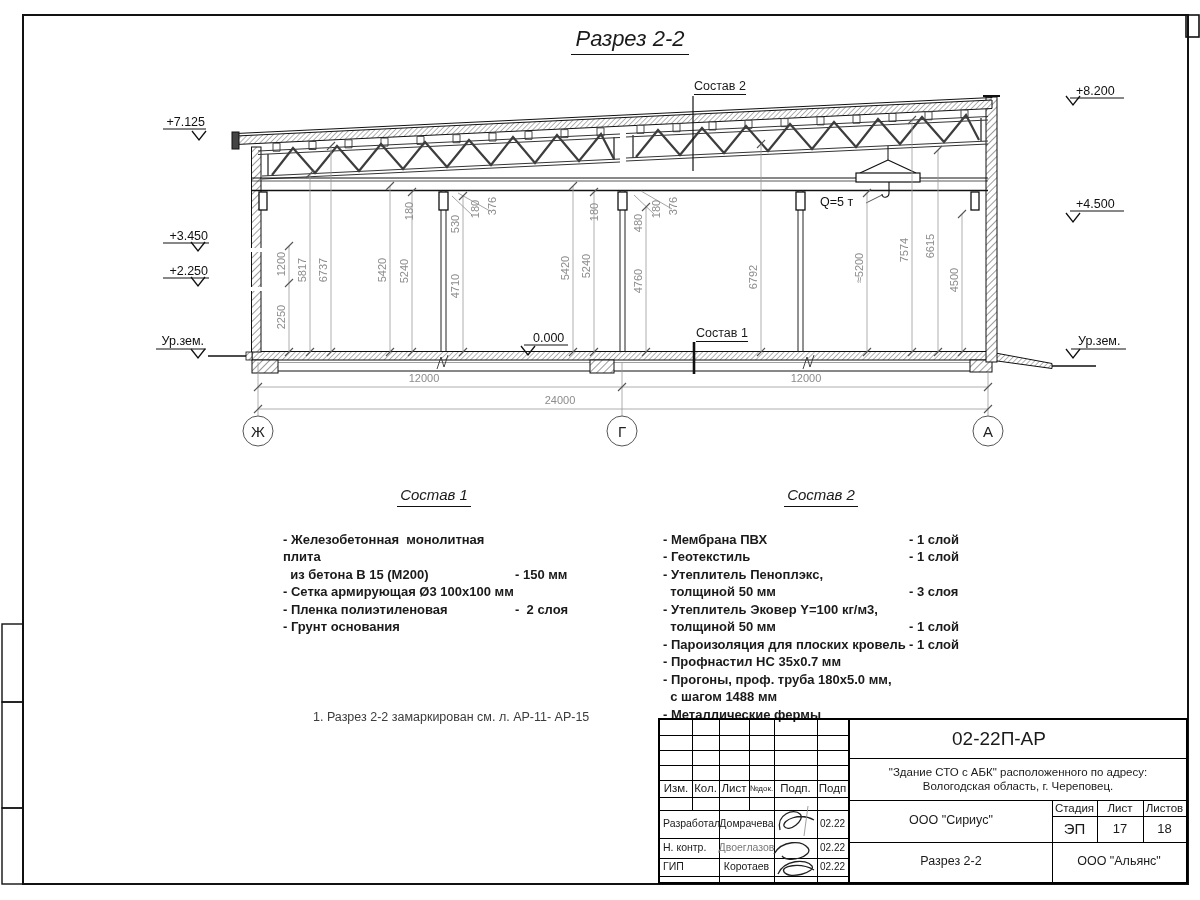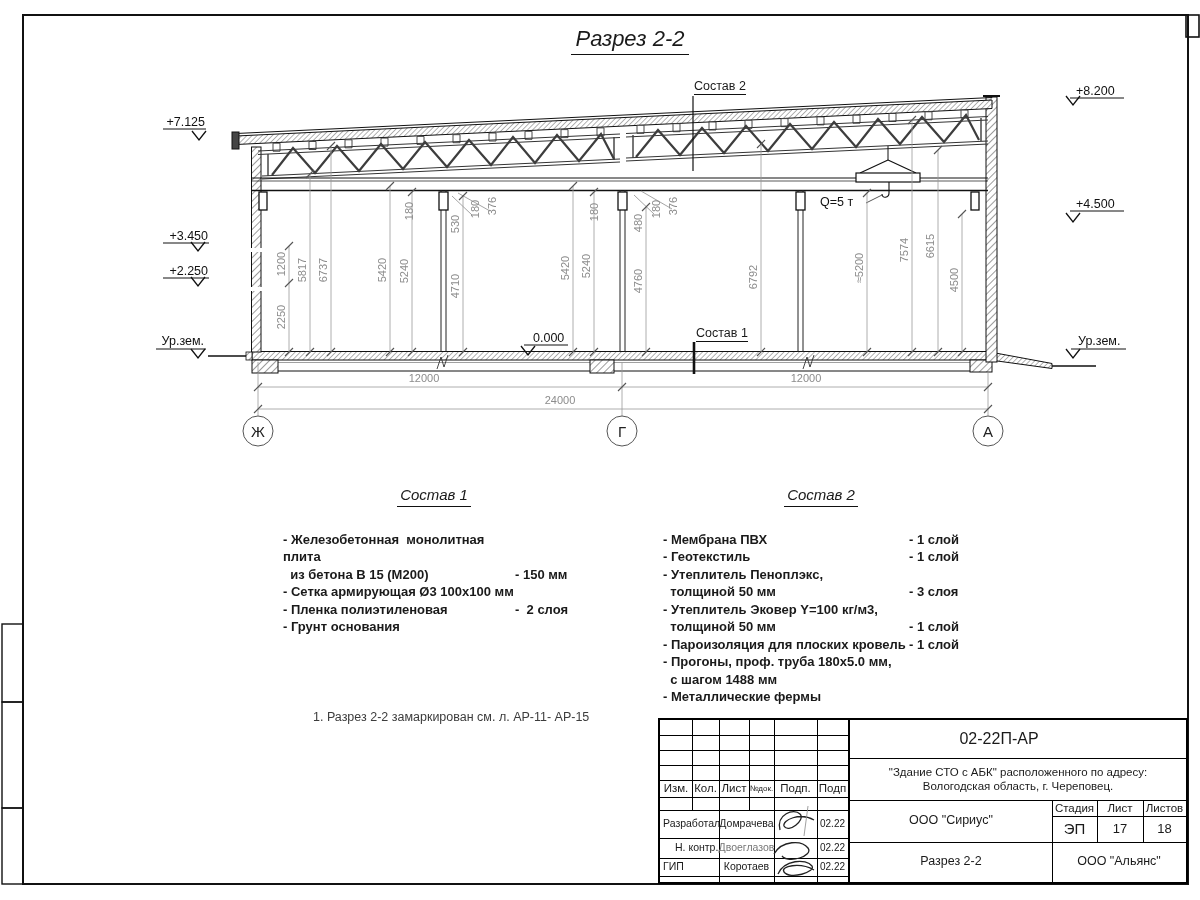--- a/index.html
+++ b/index.html
@@ -249,20 +249,24 @@
   <div class="mrow">
         <span class="mname">- Утеплитель Эковер Y=100 кг/м3,
   толщиной 50 мм</span>
         <span class="mval">- 1 слой</span>
       </div>
   <div class="mrow">
         <span class="mname">- Пароизоляция для плоских кровель</span>
         <span class="mval">- 1 слой</span>
       </div>
   <div class="mrow">
+        <span class="mname">- Профнастил НС 35х0.7 мм</span>
+        <span class="mval"></span>
+      </div>
+  <div class="mrow">
         <span class="mname">- Прогоны, проф. труба 180х5.0 мм,
   с шагом 1488 мм</span>
         <span class="mval"></span>
       </div>
   <div class="mrow">
         <span class="mname">- Металлические фермы</span>
         <span class="mval"></span>
       </div>
 </div>
 
@@ -296,37 +300,37 @@
   <div class="tc" style="left:0;top:60px;width:32px;height:17px">Изм.</div>
   <div class="tc" style="left:32px;top:60px;width:27px;height:17px">Кол.</div>
   <div class="tc" style="left:59px;top:60px;width:30px;height:17px">Лист</div>
   <div class="tc" style="left:89px;top:60px;width:25px;height:17px;font-size:8px">№док.</div>
   <div class="tc" style="left:114px;top:60px;width:43px;height:17px">Подп.</div>
   <div class="tc" style="left:157px;top:60px;width:31px;height:17px">Подп</div>
 
   <div class="tc tl" style="left:0;top:90px;width:59px;height:28px;font-size:10.5px">Разработал</div>
   <div class="tc" style="left:59px;top:90px;width:55px;height:28px;font-size:10.5px">Домрачева</div>
   <div class="tc" style="left:157px;top:90px;width:31px;height:28px;font-size:10px">02.22</div>
-  <div class="tc tl" style="left:12px;top:118px;width:59px;height:20px;font-size:10.5px">Н. контр.</div>
+  <div class="tc tl" style="left:0;top:118px;width:59px;height:20px;font-size:10.5px">Н. контр.</div>
   <div class="tc" style="left:59px;top:118px;width:55px;height:20px;font-size:10.5px;color:#777">Двоеглазов</div>
   <div class="tc" style="left:157px;top:118px;width:31px;height:20px;font-size:10px">02.22</div>
   <div class="tc tl" style="left:0;top:138px;width:59px;height:18px;font-size:10.5px">ГИП</div>
   <div class="tc" style="left:59px;top:138px;width:55px;height:18px;font-size:10.5px">Коротаев</div>
   <div class="tc" style="left:157px;top:138px;width:31px;height:18px;font-size:10px">02.22</div>
 
   <svg class="abs" style="left:112px;top:84px" width="48" height="36">
     <path d="M8,26 C4,10 22,4 28,10 C34,16 16,30 12,22 C10,16 28,8 42,16" stroke="#222" stroke-width="1.3" fill="none"></path>
     <path d="M36,2 L32,32" stroke="#888" stroke-width="0.8" fill="none"></path>
   </svg>
   <svg class="abs" style="left:110px;top:116px" width="50" height="46">
     <path d="M4,18 C12,4 32,4 38,12 C44,20 18,28 12,20" stroke="#222" stroke-width="1.3" fill="none"></path>
     <path d="M8,38 C14,24 36,22 42,30 C46,36 20,44 14,36 C10,30 30,26 44,34" stroke="#222" stroke-width="1.3" fill="none"></path>
   </svg>
 
-  <div class="tc" style="left:190px;top:0;width:298px;height:38px;font-size:16px">02-22П-АР</div>
+  <div class="tc" style="left:190px;top:0;width:298px;height:38px;font-size:19px">02-22П-АР</div>
   <div class="tc pre" style="left:190px;top:38px;width:336px;height:42px">"Здание СТО с АБК" расположенного по адресу:
 Вологодская область, г. Череповец.</div>
   <div class="tc" style="left:190px;top:80px;width:202px;height:42px;font-size:12.5px">ООО "Сириус"</div>
   <div class="tc" style="left:392px;top:80px;width:45px;height:16px">Стадия</div>
   <div class="tc" style="left:437px;top:80px;width:46px;height:16px">Лист</div>
   <div class="tc" style="left:483px;top:80px;width:43px;height:16px">Листов</div>
   <div class="tc" style="left:392px;top:96px;width:45px;height:26px;font-size:15px">ЭП</div>
   <div class="tc" style="left:437px;top:96px;width:46px;height:26px;font-size:13px">17</div>
   <div class="tc" style="left:483px;top:96px;width:43px;height:26px;font-size:13px">18</div>
   <div class="tc" style="left:190px;top:122px;width:202px;height:40px;font-size:12.5px">Разрез 2-2</div>

